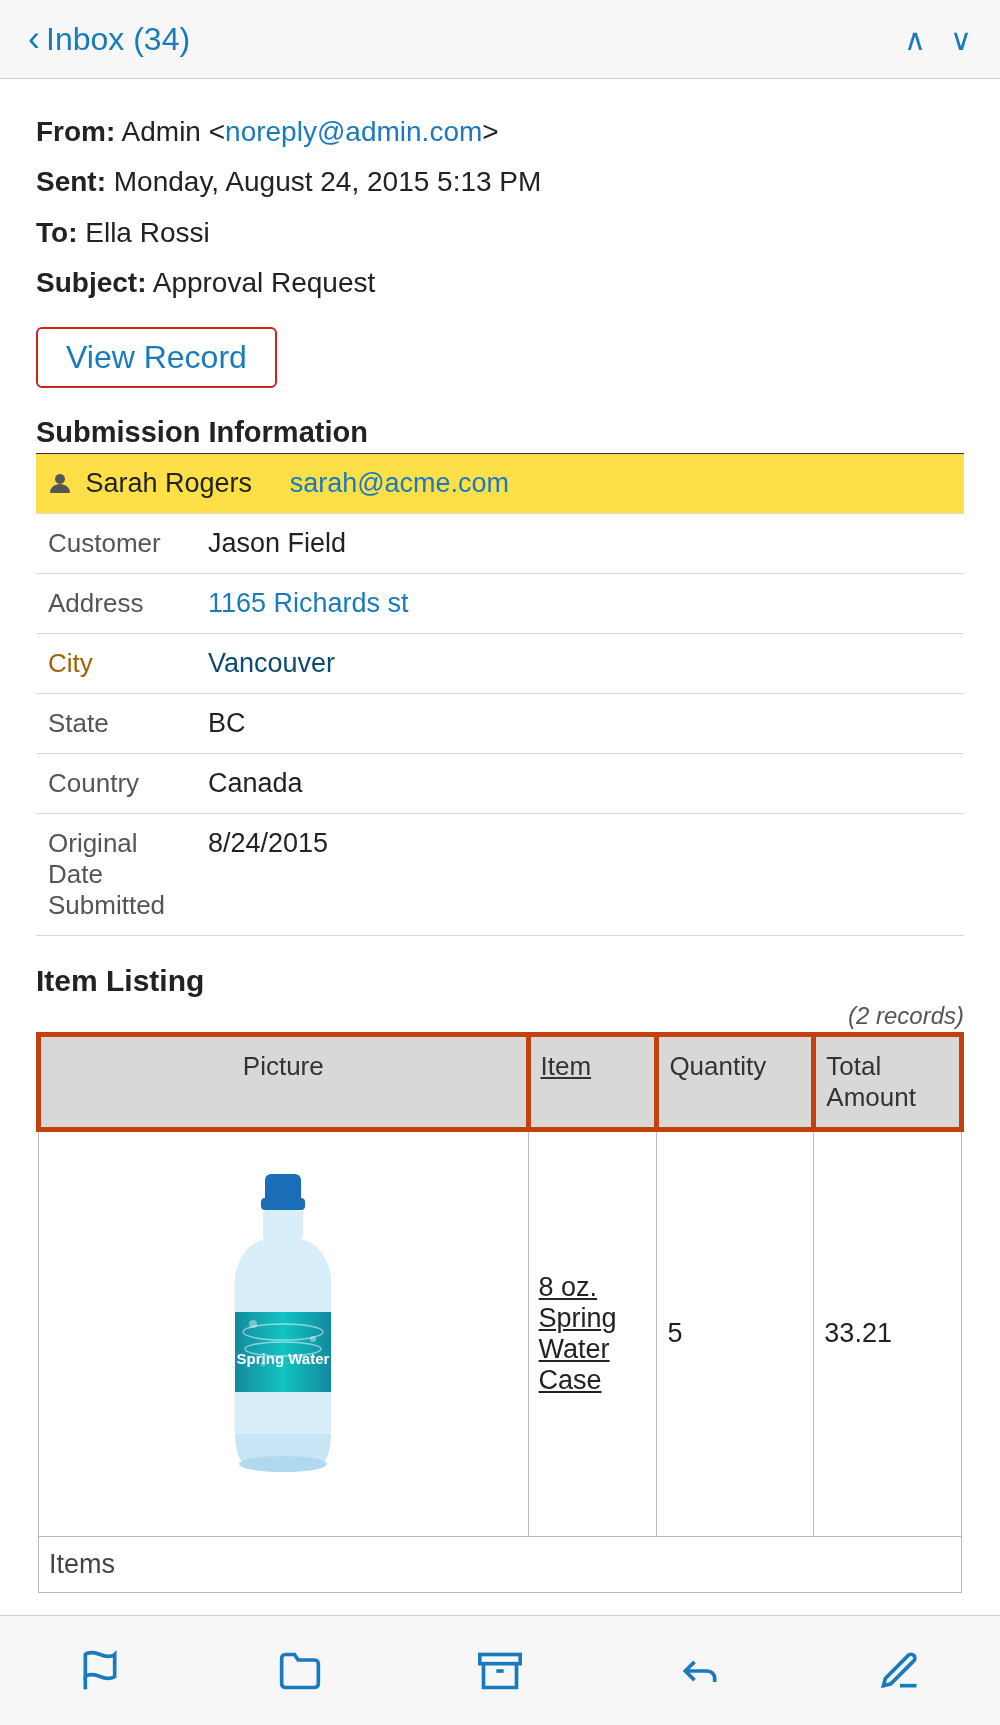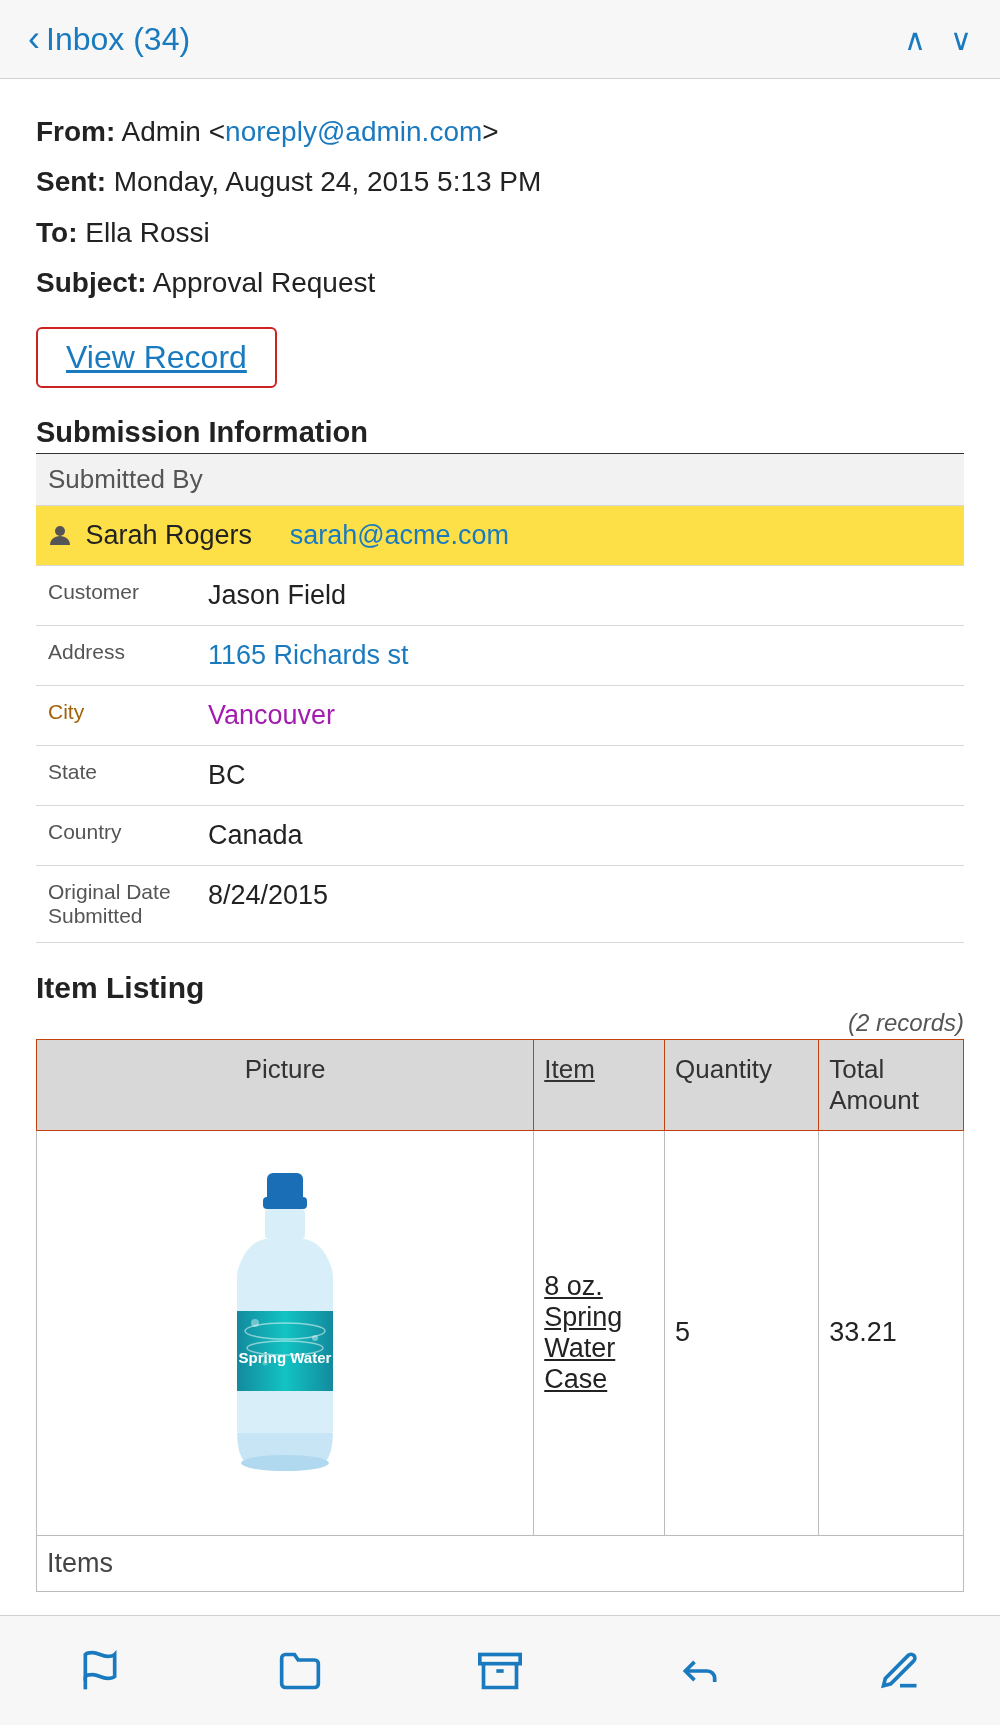--- a/index.html
+++ b/index.html
@@ -67,21 +67,20 @@
     .view-record-container {
       margin: 18px 0 28px 0;
     }
     .view-record-btn {
       display: inline-block;
       border: 2.5px solid #cc2222;
       border-radius: 6px;
       padding: 10px 28px;
       color: #1a7abf;
       font-size: 32px;
-      text-decoration: underline;
       cursor: pointer;
       background: white;
     }
 
     
     .section-title {
       font-weight: bold;
       font-size: 29px;
       margin-bottom: 4px;
       margin-top: 8px;
@@ -97,21 +96,21 @@
     }
     .info-table td {
       padding: 14px 12px;
       font-size: 27px;
       border-bottom: 1px solid #d8d8d8;
       vertical-align: top;
     }
     .info-table td.key {
       color: #555;
       width: 160px;
-      font-size: 21px;
+      font-size: 26px;
     }
     .info-table td.val {
       color: #222;
     }
     .info-table td.val a {
       color: #1a7abf;
       text-decoration: none;
     }
     .submitted-by-row td {
       background: #f2f2f2;
@@ -145,21 +144,21 @@
     .item-table {
       width: 100%;
       border-collapse: collapse;
       border: 1px solid #bbb;
     }
     .item-table th {
       background: #d8d8d8;
       font-size: 26px;
       font-weight: normal;
       padding: 14px 10px;
-      border: 1px solid #c2410c;
+      border: 5px solid #c2410c;
       vertical-align: top;
       text-align: left;
       color: #333;
     }
     .item-table td {
       border: 1px solid #bbb;
       padding: 12px 10px;
       font-size: 27px;
       vertical-align: middle;
       text-align: left;
@@ -252,23 +251,20 @@
   </div>
 
   <div class="view-record-container">
     <span class="view-record-btn">View Record</span>
   </div>
 
   <div class="section-title">Submission Information</div>
   <hr class="divider">
   <table class="info-table">
     <tbody>
-        <tr class="submitted-by-row">
-      <td colspan="2" style="font-size:26px; color:#555; padding: 10px 12px;">Submitted By</td>
-    </tr>
     <tr style="background:#fde047;">
       <td colspan="2">
         <svg class="person-icon" viewBox="0 0 24 24" fill="#555">
           <circle cx="12" cy="7" r="5"></circle>
           <path d="M2 21c0-5.5 4.5-9 10-9s10 3.5 10 9"></path>
         </svg>
         <span>Sarah Rogers</span>
         &nbsp;&nbsp;&nbsp;
         <a style="color:#1a7abf; text-decoration:none;">sarah@acme.com</a>
       </td>
@@ -281,21 +277,21 @@
       <td class="key">Address</td>
       <td class="val">
         <a style="color:#1a7abf; text-decoration:none;">1165 Richards st</a>
       </td>
     </tr>
     <tr>
       <td class="key">
         <a style="color:#a16207; text-decoration:none;">City</a>
       </td>
       <td class="val">
-        <a style="color:#a21caf; text-decoration:none;margin-top:24px;">Vancouver</a>
+        <a style="color:#0c4a6e; text-decoration:none;margin-top:24px;">Vancouver</a>
       </td>
     </tr>
     <tr>
       <td class="key">State</td>
       <td class="val">BC</td>
     </tr>
     <tr>
       <td class="key">Country</td>
       <td class="val">Canada</td>
     </tr>

